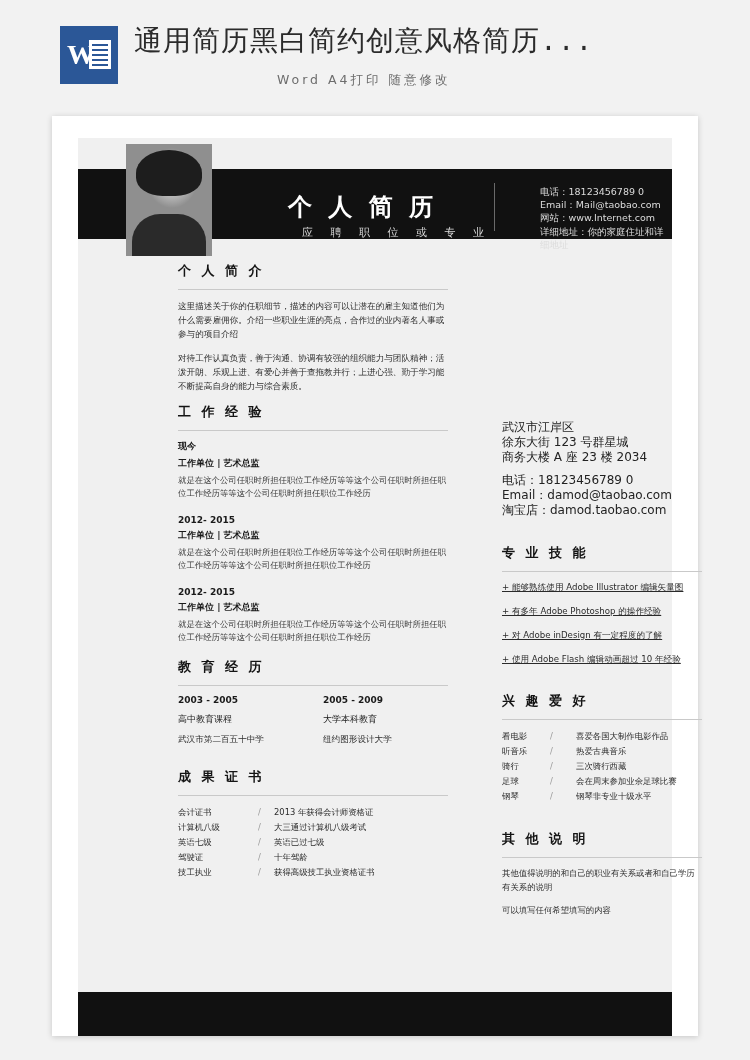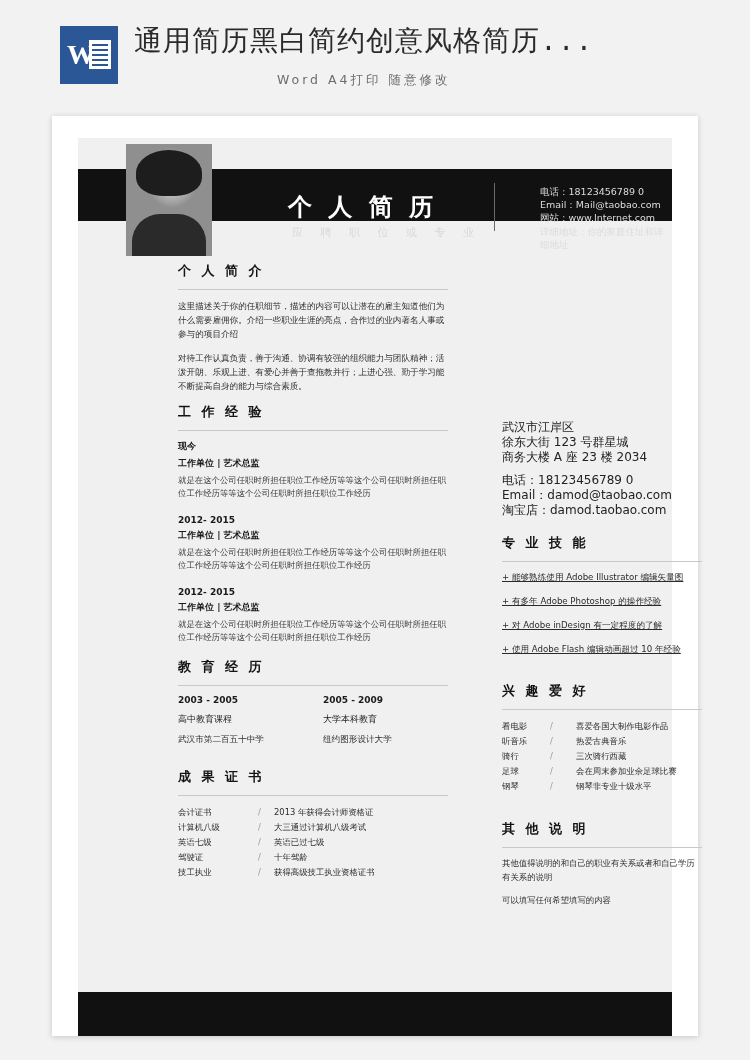--- a/index.html
+++ b/index.html
@@ -84,21 +84,21 @@
     position: absolute;
     left: 26px; top: 22px;
     width: 594px; height: 876px;
     background: #f0f0f0;
   }
 
   
   .hero {
     position: absolute;
     left: 26px; top: 53px;
-    width: 594px; height: 52px;
+    width: 594px; height: 70px;
     background: #111;
   }
   .hero-photo {
     position: absolute;
     left: 74px; top: 28px;
     width: 86px; height: 112px;
     background: #d8d8d8;
     overflow: hidden;
   }
   .hero-photo .pimg {
@@ -124,21 +124,21 @@
     position: absolute;
     left: 210px; top: 22px;
     color: #fff;
     font-size: 24px;
     font-weight: bold;
     letter-spacing: 4px;
     font-family: "DejaVu Sans", sans-serif;
   }
   .hero-sub {
     position: absolute;
-    left: 214px; top: 56px;
+    left: 224px; top: 56px;
     color: #d8d8d8;
     font-size: 11px;
     letter-spacing: 7px;
     font-family: "DejaVu Sans", sans-serif;
   }
   .hero-divider {
     position: absolute;
     left: 416px; top: 14px;
     width: 1px; height: 48px;
     background: #6a6a6a;
@@ -411,21 +411,21 @@
         <div style="margin-top:158px;">
           <div class="addr-line">武汉市江岸区</div>
           <div class="addr-line">徐东大街 123 号群星城</div>
           <div class="addr-line">商务大楼 A 座 23 楼 2034</div>
           <div class="addr-gap"></div>
           <div class="addr-line">电话：18123456789 0</div>
           <div class="addr-line">Email：damod@taobao.com</div>
           <div class="addr-line">淘宝店：damod.taobao.com</div>
         </div>
 
-        <div style="margin-top:16px;">
+        <div style="margin-top:26px;">
           <div class="sec-title">专 业 技 能</div>
           <div class="rule"></div>
           <div class="skill">+  能够熟练使用 Adobe Illustrator 编辑矢量图</div>
           <div class="skill">+  有多年 Adobe Photoshop 的操作经验</div>
           <div class="skill">+  对 Adobe inDesign 有一定程度的了解</div>
           <div class="skill">+  使用 Adobe Flash 编辑动画超过 10 年经验</div>
         </div>
 
         <div style="margin-top:26px;">
           <div class="sec-title">兴 趣 爱 好</div>

